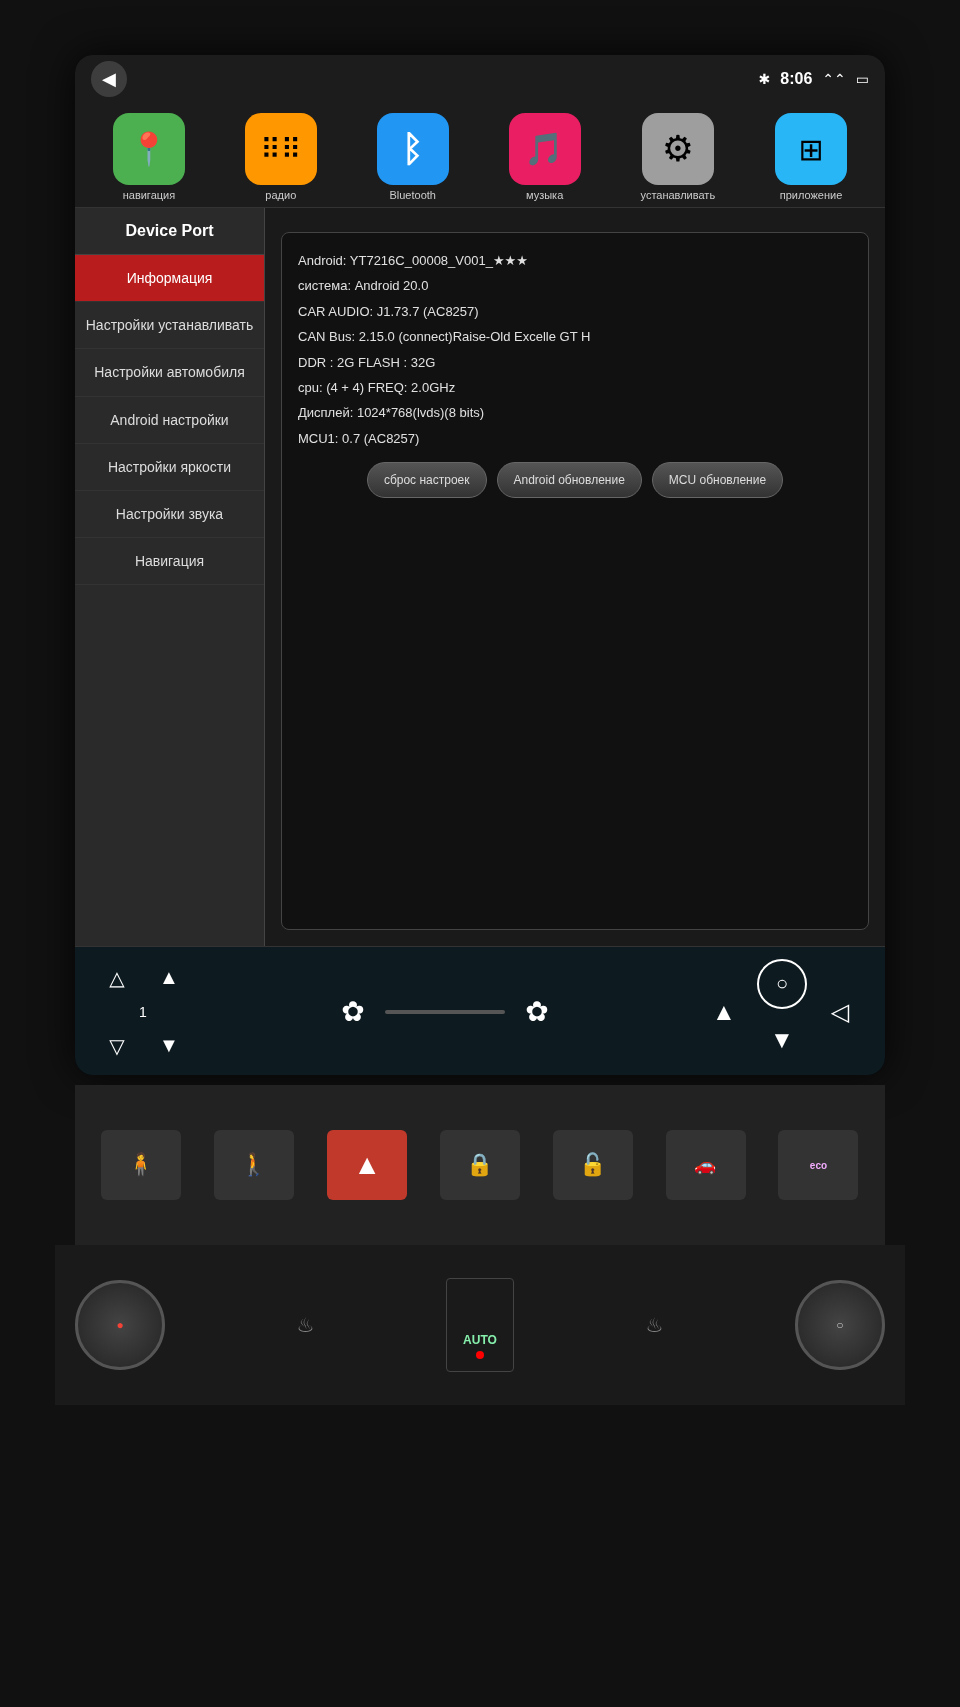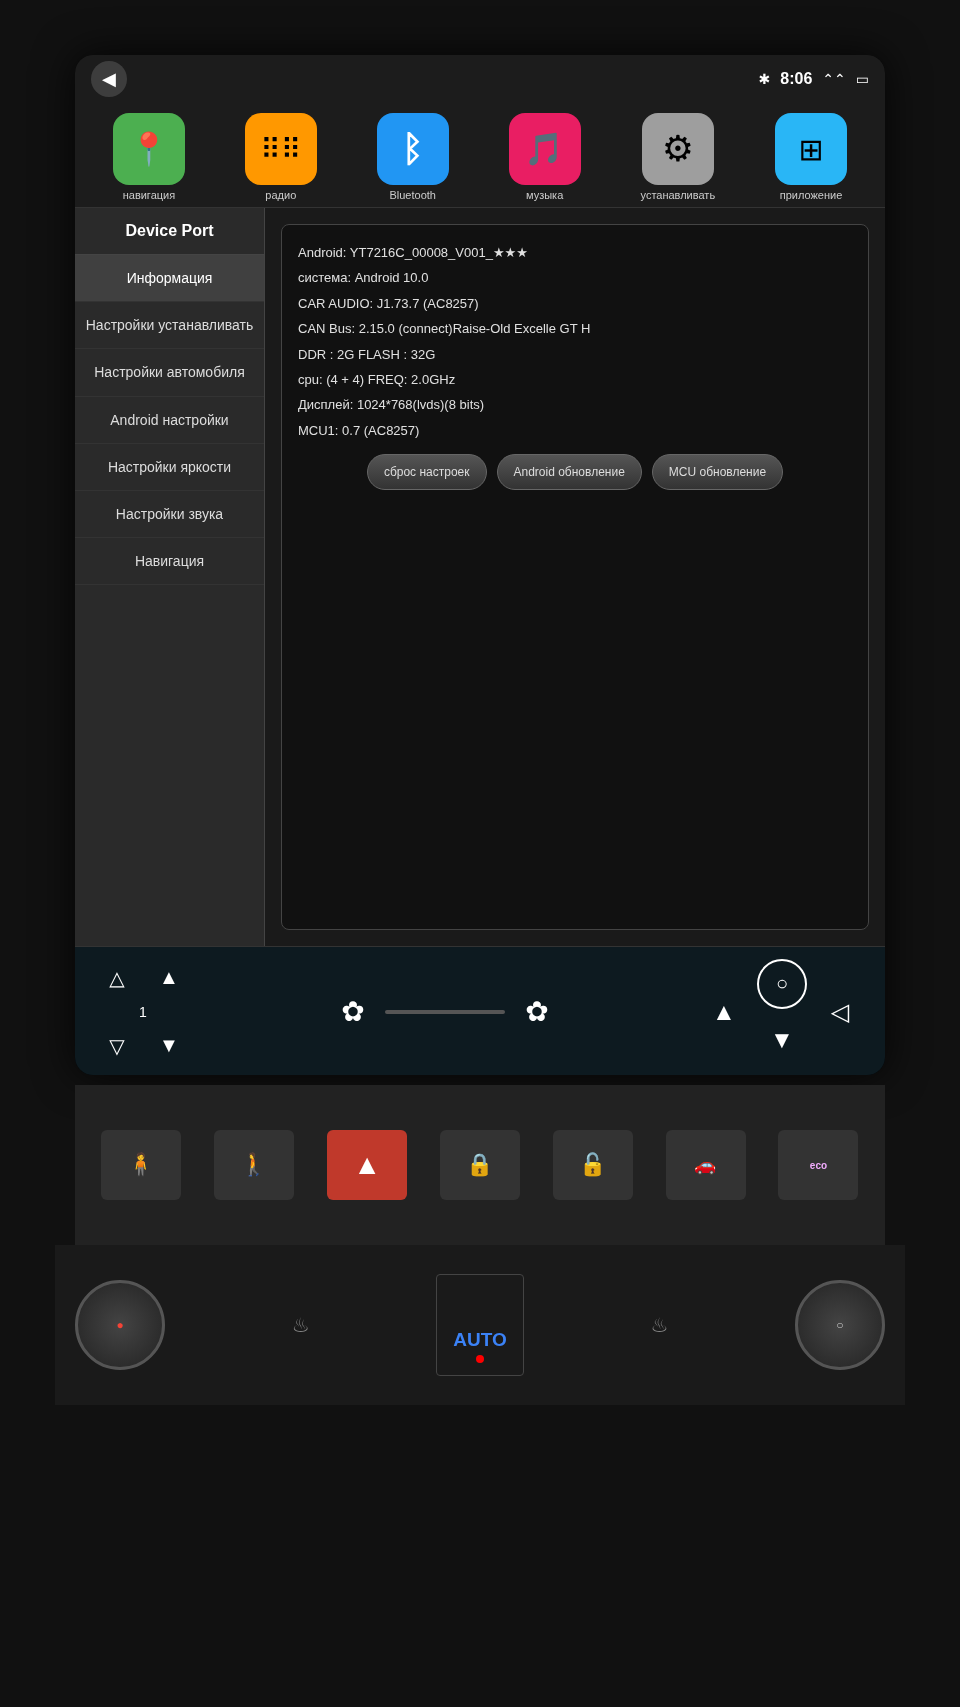--- a/index.html
+++ b/index.html
@@ -131,41 +131,42 @@
     .sidebar-item {
       padding: 14px 10px;
       color: #ddd;
       font-size: 14px;
       text-align: center;
       border-bottom: 1px solid #333;
       cursor: pointer;
       line-height: 1.3;
     }
     .sidebar-item.active {
-      background: #404040;
+      background: #b91c1c;
       color: #fff;
     }
 
     
     .info-panel {
       flex: 1;
       padding: 16px;
       display: flex;
       flex-direction: column;
       gap: 12px;
     }
     .info-box {
       background: #111;
       border: 1px solid #444;
       border-radius: 8px;
       padding: 16px;
       flex: 1;
       color: #e0e0e0;
       font-size: 13px;
       line-height: 1.8;
+      margin-top: 8px;
     }
     .info-box .info-line {
       margin-bottom: 2px;
     }
     .info-actions {
       display: flex;
       gap: 10px;
       justify-content: center;
       padding-top: 10px;
     }
@@ -311,22 +312,22 @@
       font-size: 12px;
     }
     .auto-display {
       background: #1a1a1a;
       border: 1px solid #444;
       padding: 8px 16px;
       border-radius: 4px;
       text-align: center;
     }
     .auto-display .auto-label {
-      color: #3b82f6;
-      font-size: 19px;
+      color: #86efac;
+      font-size: 12px;
       font-weight: bold;
       margin-top: 46px;
     }
     .auto-display .indicator {
       width: 8px;
       height: 8px;
       background: #f00;
       border-radius: 50%;
       margin: 4px auto;
     }
@@ -411,21 +412,21 @@
         <span>Настройки звука</span>
       </div>
       <div class="sidebar-item">
         <span>Навигация</span>
       </div>
     </div>
 
     <div class="info-panel">
       <div class="info-box">
         <div class="info-line">Android:  YT7216C_00008_V001_★★★</div>
-        <div class="info-line">система:  Android 10.0</div>
+        <div class="info-line">система:  Android 20.0</div>
         <div class="info-line">CAR AUDIO:  J1.73.7  (AC8257)</div>
         <div class="info-line">CAN Bus:  2.15.0  (connect)Raise-Old Excelle GT H</div>
         <div class="info-line">DDR : 2G      FLASH :    32G</div>
         <div class="info-line">cpu:  (4 + 4)  FREQ:  2.0GHz</div>
         <div class="info-line">Дисплей:  1024*768(lvds)(8 bits)</div>
         <div class="info-line">MCU1:  0.7  (AC8257)</div>
 
         <div class="info-actions">
           <button class="action-btn">сброс настроек</button>
           <button class="action-btn">Android обновление</button>

